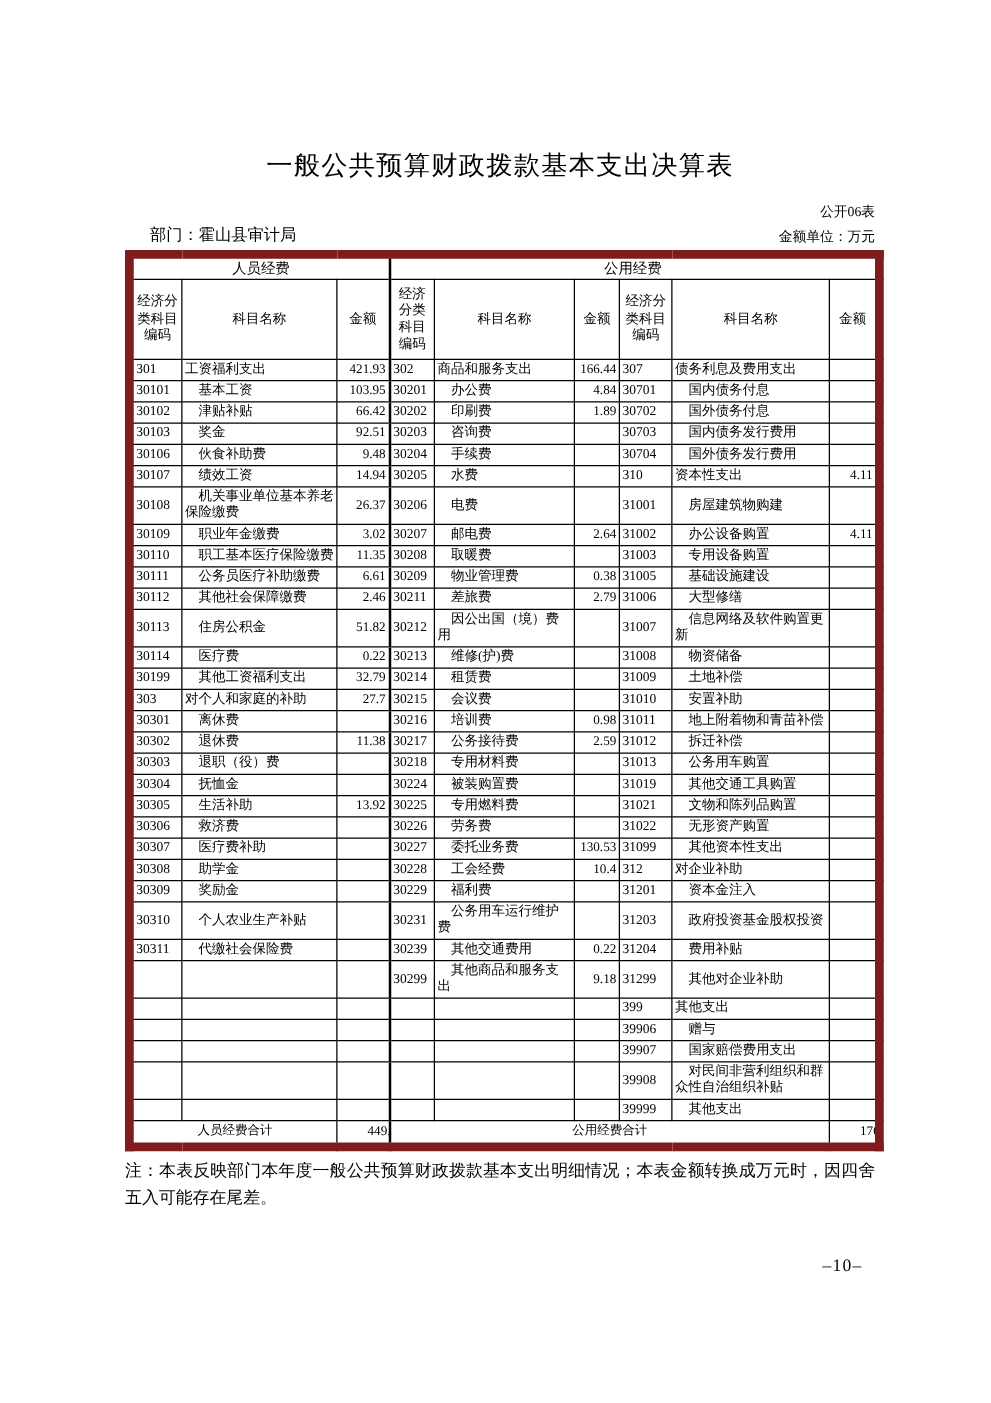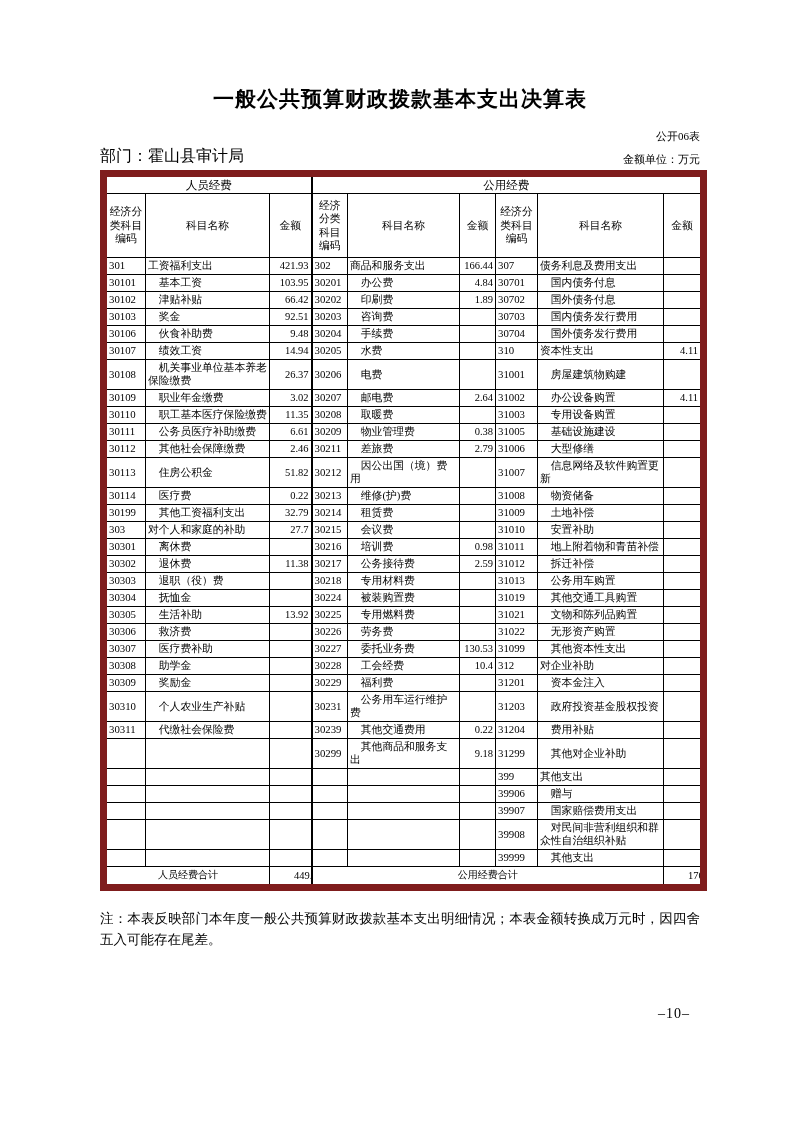--- a/index.html
+++ b/index.html
@@ -4,26 +4,26 @@
 <style>
   * { margin:0; padding:0; box-sizing:border-box; }
   html,body { background:#ffffff; }
   .page {
     width:793px; height:1122px; position:relative; background:#ffffff;
     font-family:"Liberation Serif","DejaVu Serif",serif; color:#000;
     margin:0 auto; overflow:hidden;
   }
   .content { position:absolute; left:100px; top:0; width:600px; }
   .doc-title {
-    margin-top:85px; text-align:center; font-size:21px; font-weight:bold;
+    margin-top:118px; text-align:center; font-size:21px; font-weight:normal;
     font-family:"Liberation Sans","DejaVu Sans",sans-serif; letter-spacing:1px;
   }
   .form-label { text-align:right; font-size:11px; margin-top:16px; }
   .meta-row { display:flex; justify-content:space-between; align-items:flex-end; margin-top:2px; margin-bottom:3px; }
-  .dept { font-size:16px; }
+  .dept { font-size:13px;margin-left:20px; }
   .unit { font-size:11px; }
 
   table.budget {
     width:600px; table-layout:fixed; border-collapse:collapse;
     border:7px solid #7f1d1d;
   }
   table.budget th, table.budget td {
     border:1px solid #000; font-weight:normal; vertical-align:middle;
     line-height:1.25; overflow:hidden;
   }
@@ -34,21 +34,21 @@
   }
   tbody tr { height:17px; }
   td.code { font-size:10.8px; padding:1px 2px; text-align:left; white-space:nowrap; }
   td.name { font-size:10.8px; padding:1px 2px; text-align:left; word-break:break-all; }
   td.name.ind { text-indent:10.8px; }
   td.amt  { font-size:10.5px; padding:1px 2px; text-align:right; white-space:nowrap; }
   .gsep { border-left-width:2px !important; }
   tfoot td { border-top:2px solid #000; height:21px; font-size:10px; text-align:center; }
   tfoot td.amt { text-align:right;padding-left:24px; }
 
-  .note { margin-top:18px; font-size:13.5px; line-height:1.55; text-align:justify; }
+  .note { margin-top:6px; font-size:13.5px; line-height:1.55; text-align:justify; }
   .page-number { position:absolute; right:103px; top:1006px; font-size:14px; letter-spacing:1px; }
 </style>
 </head>
 <body>
 
 <div class="page">
   <div class="content">
 
     <div class="doc-title">一般公共预算财政拨款基本支出决算表</div>
     <div class="form-label">公开06表</div>

